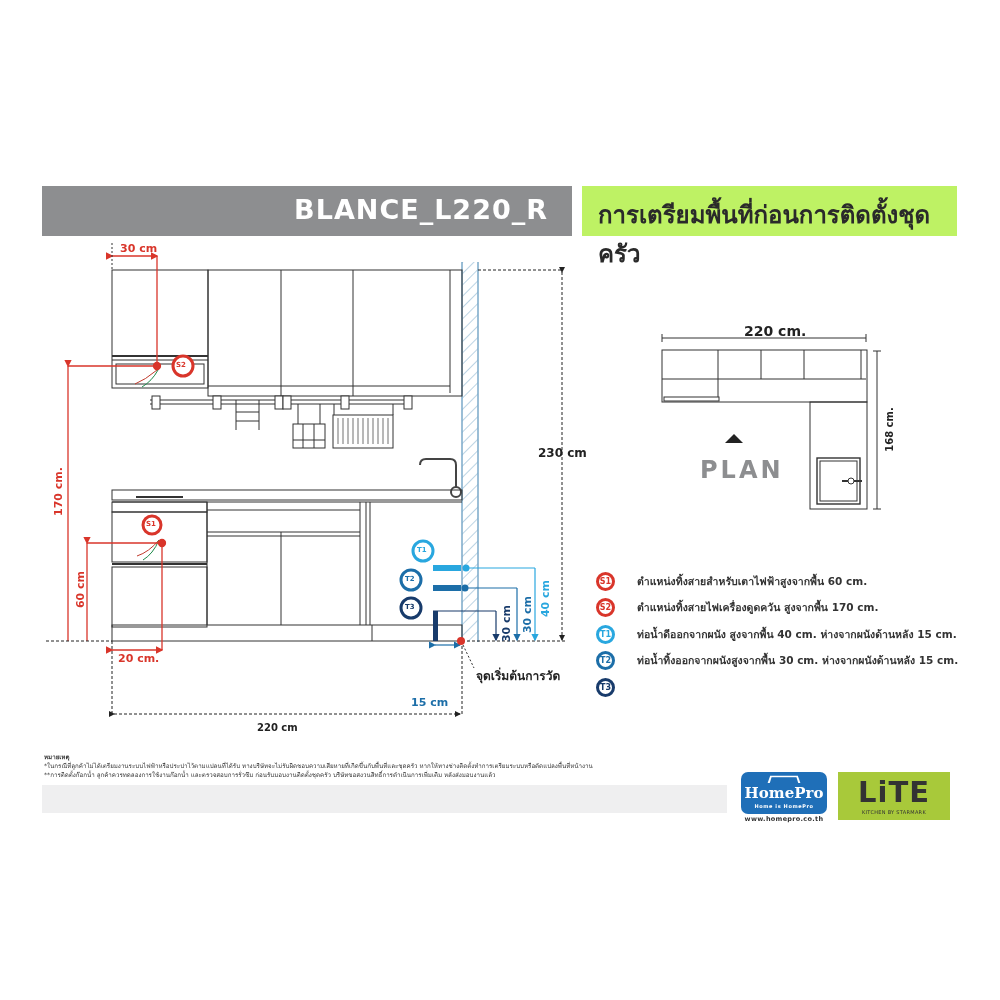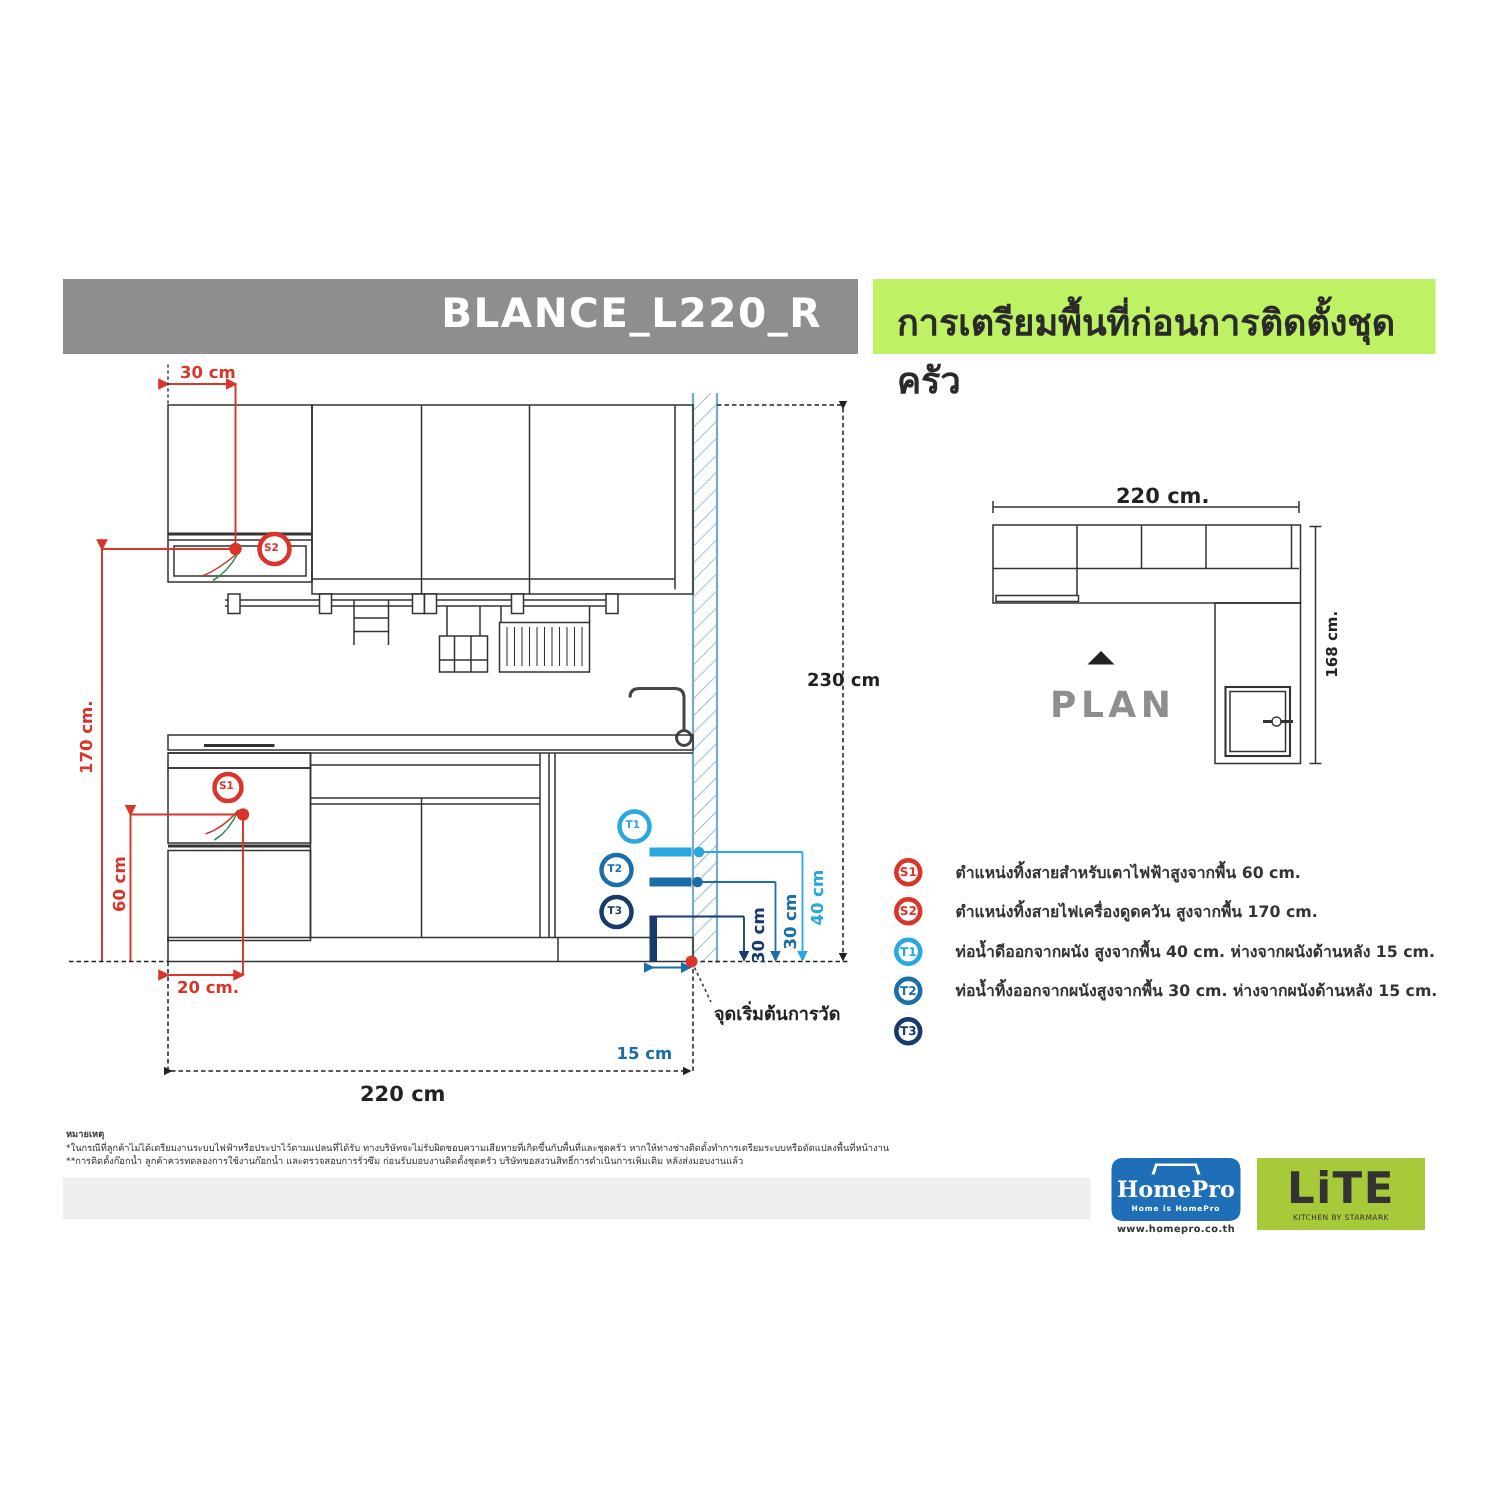--- a/index.html
+++ b/index.html
@@ -211,21 +211,21 @@
     <line x1="842" y1="481" x2="862" y2="481" stroke-width="2"></line>
     <circle cx="851" cy="481" r="3" fill="#fff"></circle>
     <path d="M725 443 l9 -9 l9 9 z" fill="#222" stroke="none"></path>
   </g>
 </svg>
 
 <div class="dim red" style="left:120px; top:242px;">30 cm</div>
 <div class="dim red vert" style="left:28px; top:485px; width:60px; text-align:center;">170 cm.</div>
 <div class="dim red vert" style="left:55px; top:583px; width:50px; text-align:center;">60 cm</div>
 <div class="dim red" style="left:118px; top:652px;">20 cm.</div>
-<div class="dim" style="left:240px; top:722px; font-size:14px;">220 cm</div>
+<div class="dim" style="left:257px; top:722px; font-size:10px;">220 cm</div>
 <div class="dim" style="left:538px; top:446px; font-size:12px;">230 cm</div>
 <div class="dim blue1 vert" style="left:520px; top:592px; width:50px; text-align:center;">40 cm</div>
 <div class="dim blue2 vert" style="left:502px; top:608px; width:50px; text-align:center;">30 cm</div>
 <div class="dim blue3 vert" style="left:481px; top:617px; width:50px; text-align:center;">30 cm</div>
 <div class="dim blue2" style="left:411px; top:648px;margin-top:48px;">15 cm</div>
 <div class="dim" style="left:476px; top:666px; font-size:12px;">จุดเริ่มต้นการวัด</div>
 
 <div class="dim red" style="left:176px; top:361px; font-size:7px;">S2</div>
 <div class="dim red" style="left:146px; top:520px; font-size:7px;">S1</div>
 <div class="dim blue1" style="left:417px; top:546px; font-size:7px;">T1</div>

